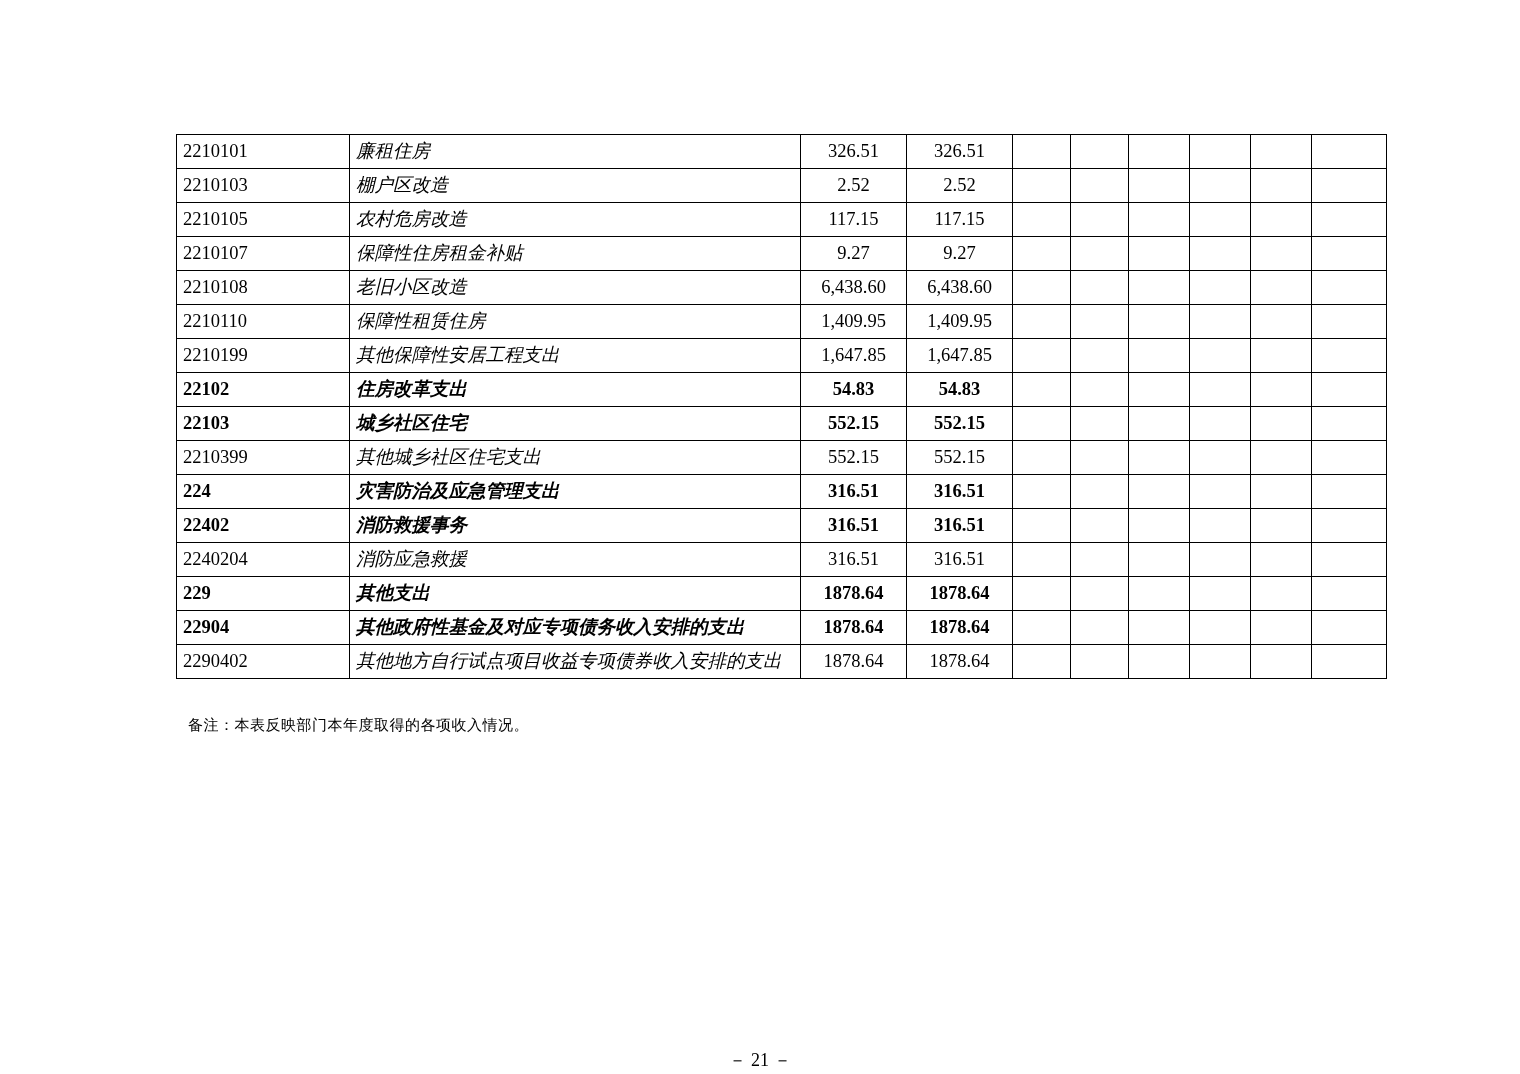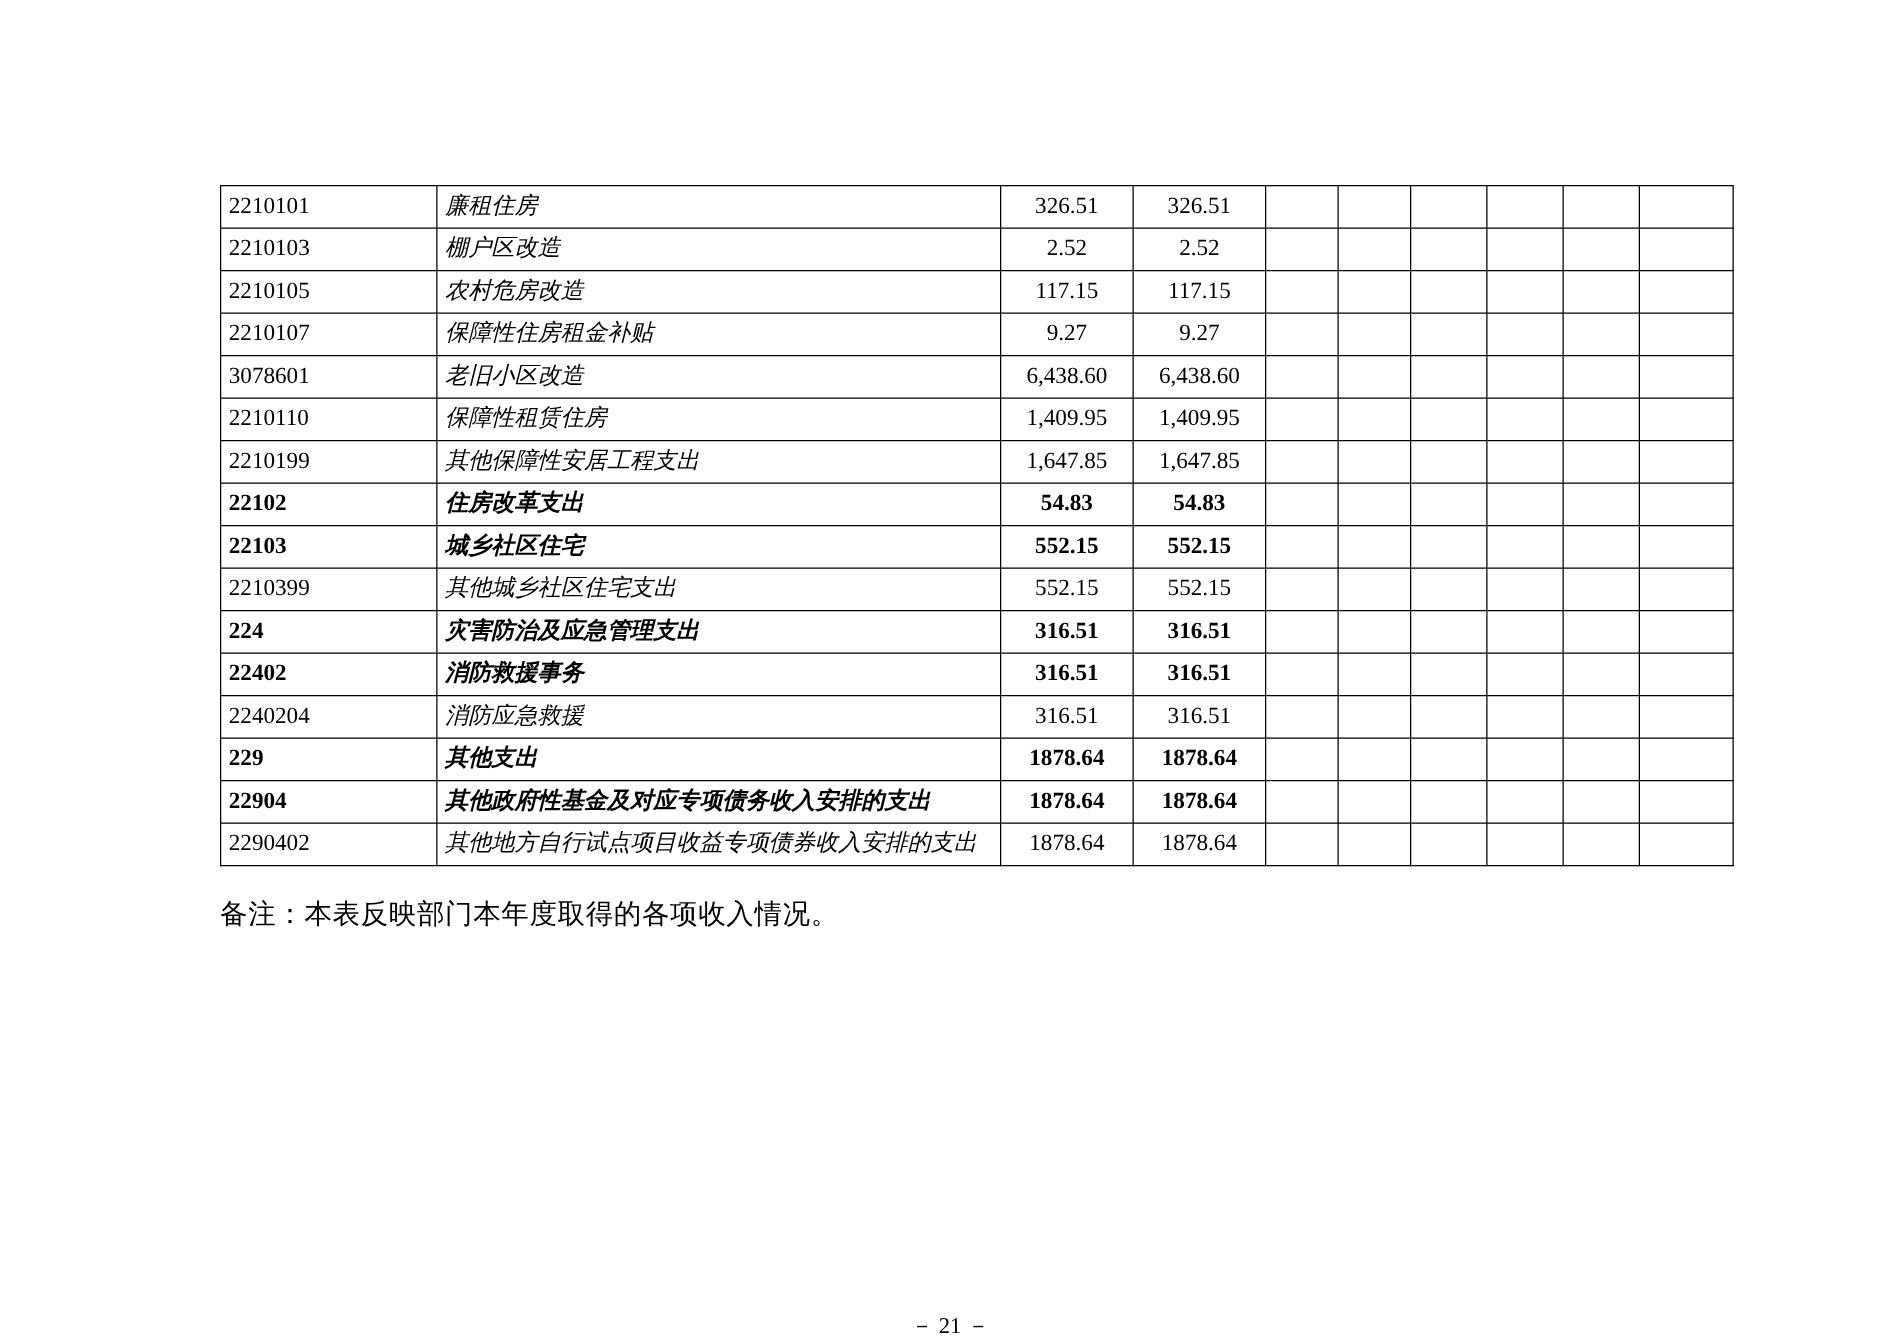--- a/index.html
+++ b/index.html
@@ -17,21 +17,21 @@
   .page {
     position: absolute;
     left: 0; top: 0;
     width: 1520px;
     height: 1074px;
     overflow: hidden;
   }
   .table-wrap {
     position: absolute;
     left: 176px;
-    top: 148px;
+    top: 134px;
     width: 1168px;
   }
   table.fin {
     border-collapse: collapse;
     table-layout: fixed;
     width: 1168px;
   }
   table.fin td {
     border: 1px solid #000000;
     height: 33px;
@@ -65,23 +65,23 @@
   td.blank.w-b { width: 45px; }
   td.blank.w-c { width: 48px; }
   td.blank.w-d { width: 48px; }
   td.blank.w-e { width: 48px; }
   td.blank.w-f { width: 62px; }
   tr.bold td {
     font-weight: bold;
   }
   .note {
     position: absolute;
-    left: 176px;
+    left: 188px;
     top: 716px;
-    font-size: 22px;
+    font-size: 15px;
     letter-spacing: 0.5px;
   }
   .page-number {
     position: absolute;
     left: 0;
     top: 1048px;
     width: 1520px;
     text-align: center;
     font-size: 18px;
   }
@@ -139,21 +139,21 @@
             <td class="num">9.27</td>
             <td class="num">9.27</td>
             <td class="blank w-a">&nbsp;</td>
             <td class="blank w-b">&nbsp;</td>
             <td class="blank w-c">&nbsp;</td>
             <td class="blank w-d">&nbsp;</td>
             <td class="blank w-e">&nbsp;</td>
             <td class="blank w-f">&nbsp;</td>
           </tr>
           <tr>
-            <td class="code">3078601</td>
+            <td class="code">2210108</td>
             <td class="name">老旧小区改造</td>
             <td class="num">6,438.60</td>
             <td class="num">6,438.60</td>
             <td class="blank w-a">&nbsp;</td>
             <td class="blank w-b">&nbsp;</td>
             <td class="blank w-c">&nbsp;</td>
             <td class="blank w-d">&nbsp;</td>
             <td class="blank w-e">&nbsp;</td>
             <td class="blank w-f">&nbsp;</td>
           </tr>

